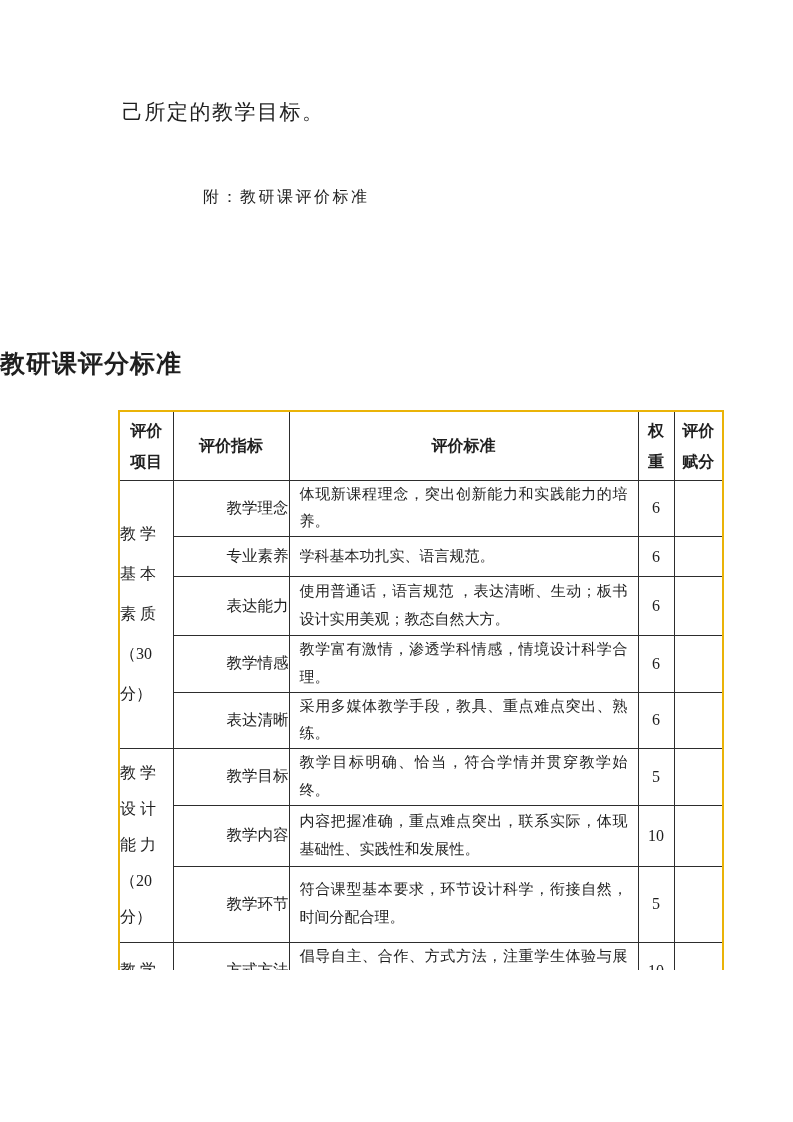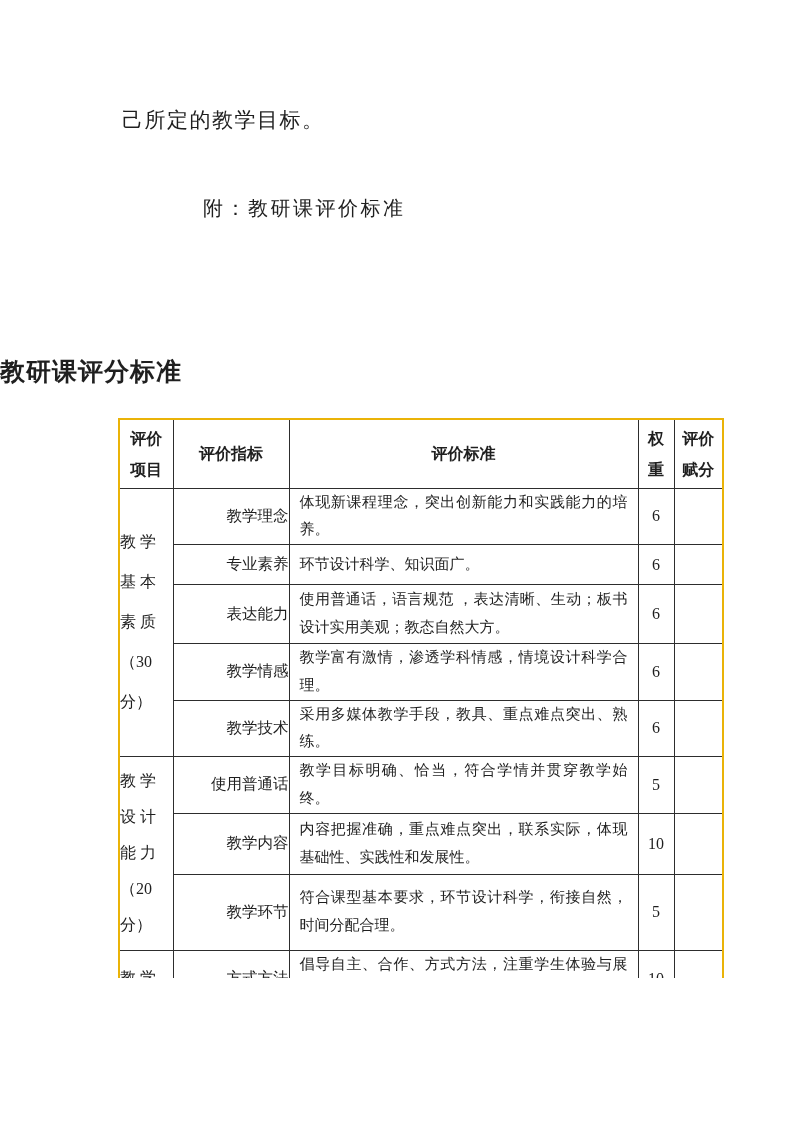--- a/index.html
+++ b/index.html
@@ -1,38 +1,38 @@
 <!DOCTYPE html>
 <html><head>
 <meta charset="utf-8">
 <style>
   * { margin: 0; padding: 0; box-sizing: border-box; }
   html, body { background: #ffffff; }
   .page {
     position: relative;
     width: 793px;
     height: 970px;
-    margin: 8px auto;
+    margin: 0 auto;
     background: #ffffff;
     color: #1f1f1f;
     font-family: "Liberation Serif", "DejaVu Serif", serif;
     overflow: hidden;
   }
   .body-text {
     position: absolute;
     left: 122px;
     top: 98px;
     font-size: 21px;
     letter-spacing: 1.5px;
   }
   .attachment {
     position: absolute;
     left: 203px;
     top: 187px;
-    font-size: 20px;
+    font-size: 16px;
     letter-spacing: 2.5px;
   }
   .doc-title {
     position: absolute;
     left: 0;
     top: 347px;
     width: 100%;
     text-align: left;
     font-size: 25px;
     font-weight: bold;
@@ -123,50 +123,50 @@
 素 质
 （30
 分）</td>
       <td class="ind">教学理念</td>
       <td class="std">体现新课程理念，突出创新能力和实践能力的培养。</td>
       <td class="wt">6</td>
       <td class="sc"></td>
     </tr>
     <tr style="height:40px">
       <td class="ind">专业素养</td>
-      <td class="std">环节设计科学、知识面广。</td>
+      <td class="std">学科基本功扎实、语言规范。</td>
       <td class="wt">6</td>
       <td class="sc"></td>
     </tr>
     <tr style="height:59px">
       <td class="ind">表达能力</td>
       <td class="std">使用普通话，语言规范 ，表达清晰、生动；板书设计实用美观；教态自然大方。</td>
       <td class="wt">6</td>
       <td class="sc"></td>
     </tr>
     <tr style="height:39px">
       <td class="ind">教学情感</td>
       <td class="std">教学富有激情，渗透学科情感，情境设计科学合理。</td>
       <td class="wt">6</td>
       <td class="sc"></td>
     </tr>
     <tr style="height:41px">
-      <td class="ind">教学技术</td>
+      <td class="ind">表达清晰</td>
       <td class="std">采用多媒体教学手段，教具、重点难点突出、熟练。</td>
       <td class="wt">6</td>
       <td class="sc"></td>
     </tr>
 
     <tr style="height:45px">
       <td class="glabel g2" rowspan="3">教 学
 设 计
 能 力
 （20
 分）</td>
-      <td class="ind">使用普通话</td>
+      <td class="ind">教学目标</td>
       <td class="std">教学目标明确、恰当，符合学情并贯穿教学始终。</td>
       <td class="wt">5</td>
       <td class="sc"></td>
     </tr>
     <tr style="height:61px">
       <td class="ind">教学内容</td>
       <td class="std">内容把握准确，重点难点突出，联系实际，体现基础性、实践性和发展性。</td>
       <td class="wt">10</td>
       <td class="sc"></td>
     </tr>

